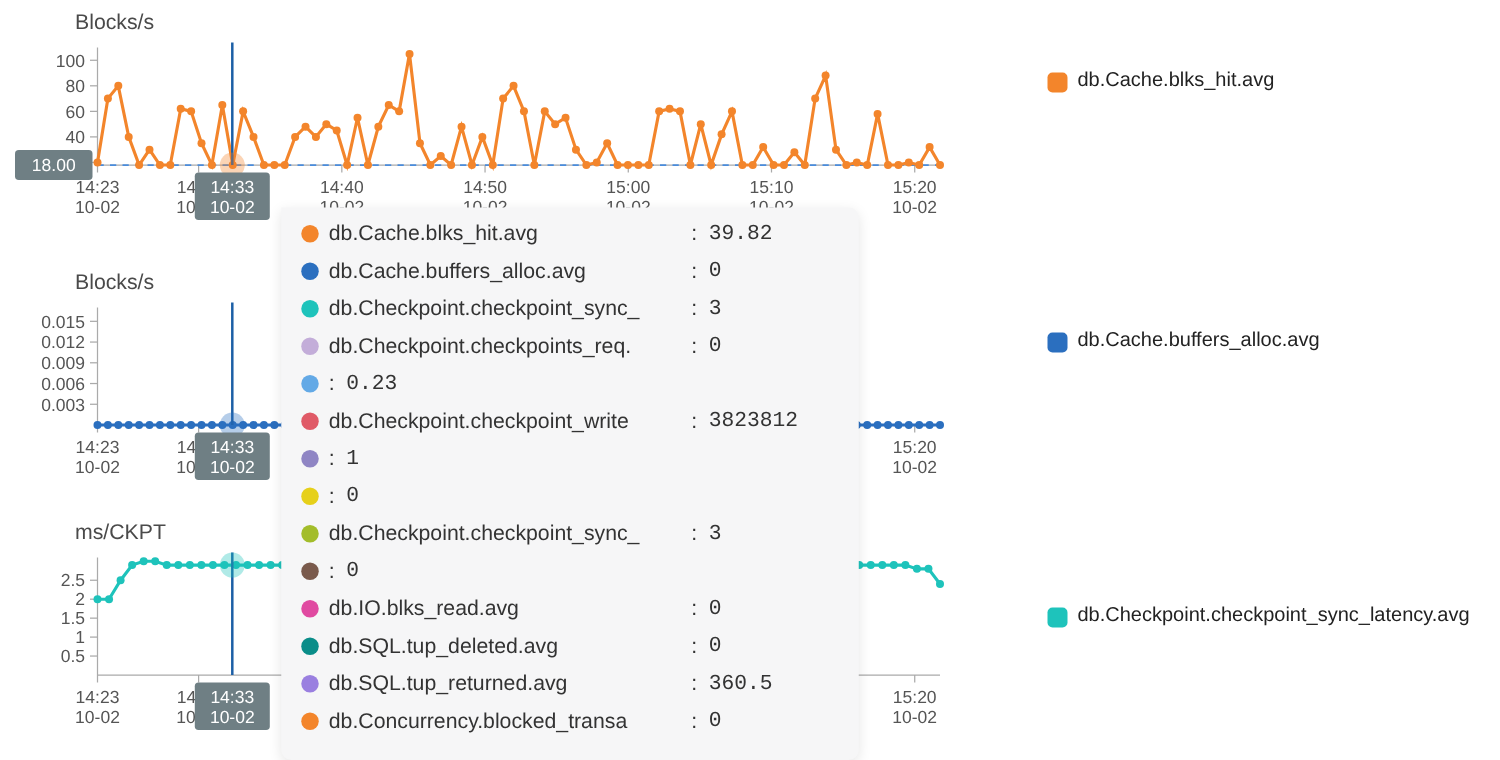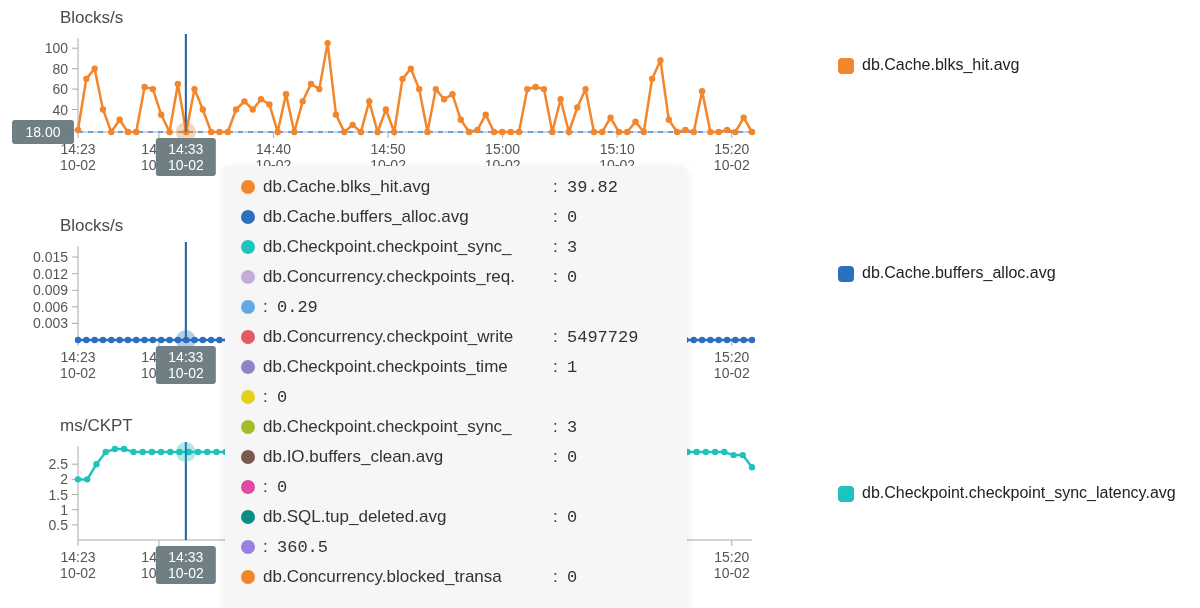--- a/index.html
+++ b/index.html
@@ -436,71 +436,71 @@
         <span class="tval"> 0</span>
       </div>
       <div class="trow">
         <span class="dot" style="background: rgb(30, 195, 187);"></span>
         <span class="tname">db.Checkpoint.checkpoint_sync_</span>
         <span class="tcolon">:</span>
         <span class="tval"> 3</span>
       </div>
       <div class="trow">
         <span class="dot" style="background: rgb(195, 173, 217);"></span>
-        <span class="tname">db.Concurrency.checkpoints_req.</span>
+        <span class="tname">db.Checkpoint.checkpoints_req.</span>
         <span class="tcolon">:</span>
         <span class="tval"> 0</span>
       </div>
       <div class="trow">
         <span class="dot" style="background: rgb(99, 169, 230);"></span>
         <span class="tcolon">:</span>
-        <span class="tval"> 0.29</span>
+        <span class="tval"> 0.23</span>
       </div>
       <div class="trow">
         <span class="dot" style="background: rgb(224, 90, 103);"></span>
-        <span class="tname">db.Concurrency.checkpoint_write</span>
-        <span class="tcolon">:</span>
-        <span class="tval"> 5497729</span>
+        <span class="tname">db.Checkpoint.checkpoint_write</span>
+        <span class="tcolon">:</span>
+        <span class="tval"> 3823812</span>
       </div>
       <div class="trow">
         <span class="dot" style="background: rgb(143, 133, 196);"></span>
-        <span class="tname">db.Checkpoint.checkpoints_time</span>
         <span class="tcolon">:</span>
         <span class="tval"> 1</span>
       </div>
       <div class="trow">
         <span class="dot" style="background: rgb(230, 208, 26);"></span>
         <span class="tcolon">:</span>
         <span class="tval"> 0</span>
       </div>
       <div class="trow">
         <span class="dot" style="background: rgb(163, 189, 42);"></span>
         <span class="tname">db.Checkpoint.checkpoint_sync_</span>
         <span class="tcolon">:</span>
         <span class="tval"> 3</span>
       </div>
       <div class="trow">
         <span class="dot" style="background: rgb(122, 90, 76);"></span>
-        <span class="tname">db.IO.buffers_clean.avg</span>
         <span class="tcolon">:</span>
         <span class="tval"> 0</span>
       </div>
       <div class="trow">
         <span class="dot" style="background: rgb(224, 74, 161);"></span>
+        <span class="tname">db.IO.blks_read.avg</span>
         <span class="tcolon">:</span>
         <span class="tval"> 0</span>
       </div>
       <div class="trow">
         <span class="dot" style="background: rgb(10, 141, 137);"></span>
         <span class="tname">db.SQL.tup_deleted.avg</span>
         <span class="tcolon">:</span>
         <span class="tval"> 0</span>
       </div>
       <div class="trow">
         <span class="dot" style="background: rgb(154, 127, 224);"></span>
+        <span class="tname">db.SQL.tup_returned.avg</span>
         <span class="tcolon">:</span>
         <span class="tval"> 360.5</span>
       </div>
       <div class="trow">
         <span class="dot" style="background: rgb(243, 133, 43);"></span>
         <span class="tname">db.Concurrency.blocked_transa</span>
         <span class="tcolon">:</span>
         <span class="tval"> 0</span>
       </div>
     </div>

